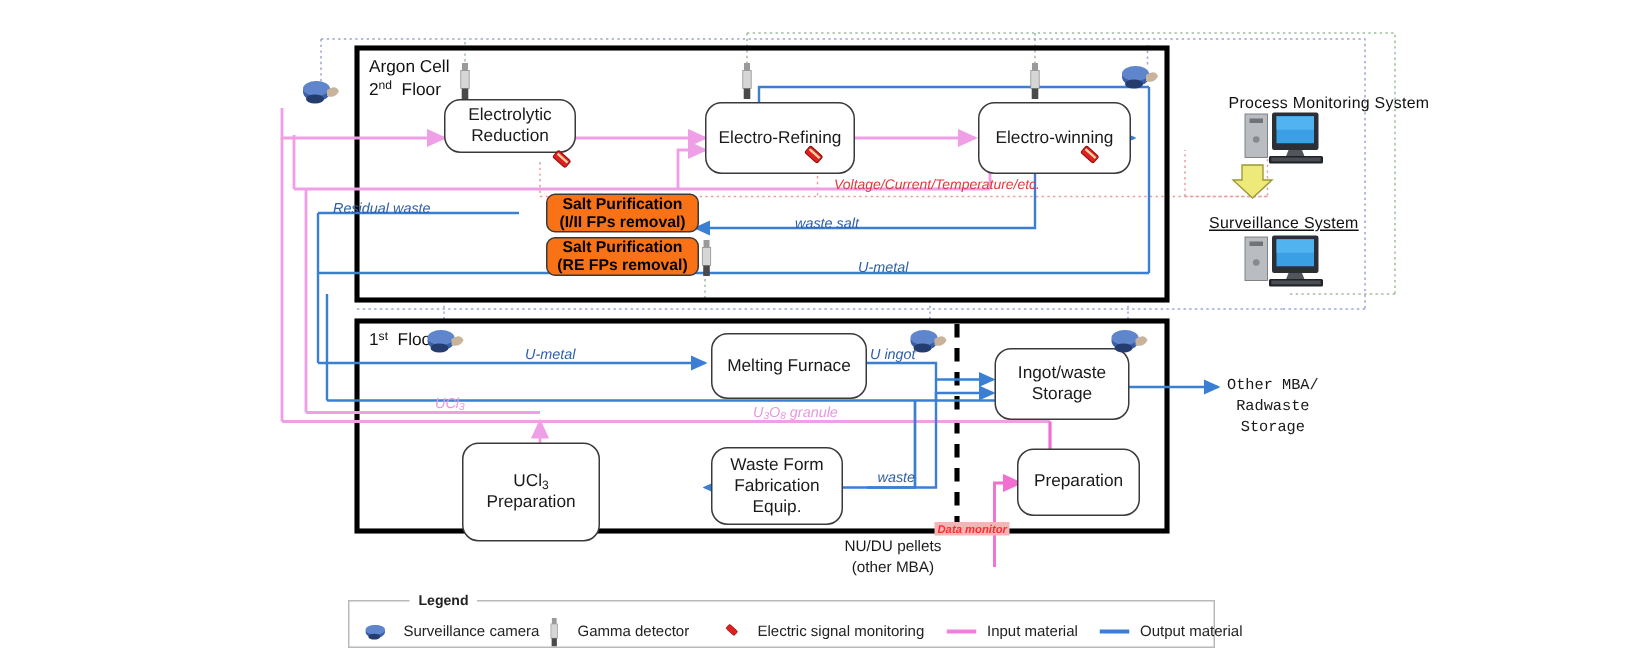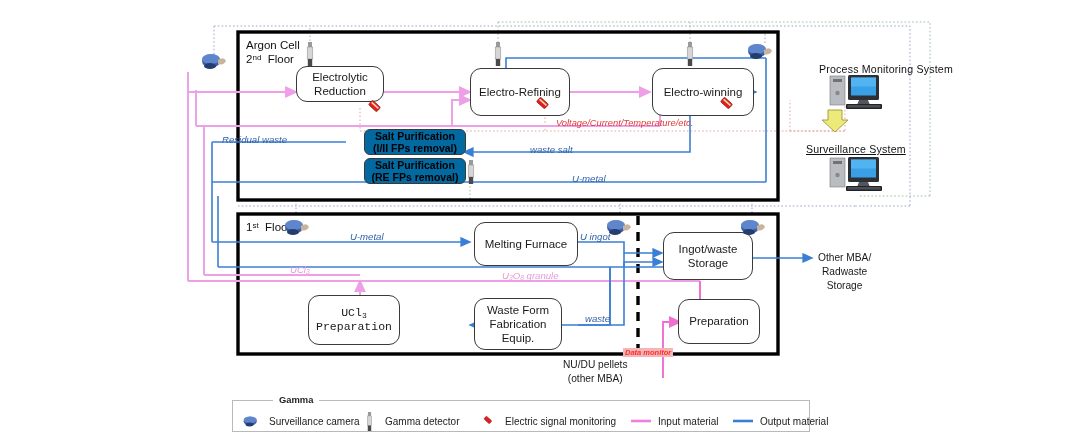--- a/index.html
+++ b/index.html
@@ -3,21 +3,21 @@
 <meta charset="utf-8">
 <style>
   html,body{margin:0;padding:0;background:#ffffff;}
   body{width:1085px;height:435px;position:relative;overflow:hidden;
        font-family:"Liberation Sans","DejaVu Sans",sans-serif;}
   #stage{position:absolute;left:0;top:0;width:1085px;height:435px;}
   svg.layer{position:absolute;left:0;top:0;width:1085px;height:435px;overflow:visible;}
   .proc-box{position:absolute;border:1.3px solid #3a3a3a;border-radius:11px;background:#ffffff;
             display:flex;align-items:center;justify-content:center;text-align:center;
             font-size:11.5px;color:#1a1a1a;line-height:1.22;box-sizing:border-box;}
-  .salt-box{position:absolute;border:1.4px solid #3a3a3a;border-radius:6px;background:#0369a1;
+  .salt-box{position:absolute;border:1.4px solid #3a3a3a;border-radius:6px;background:#f97316;
             display:flex;align-items:center;justify-content:center;text-align:center;
             font-size:10.5px;font-weight:bold;color:#000;line-height:1.18;box-sizing:border-box;}
   .flow-lbl{position:absolute;font-style:italic;font-size:9.6px;white-space:nowrap;}
   .blue-lbl{color:#2f5fa8;}
   .pink-lbl{color:#e59ad9;}
   .red-lbl{color:#e03a3a;font-style:italic;font-size:9.3px;white-space:nowrap;position:absolute;}
   .plain-lbl{position:absolute;font-size:10.2px;color:#1a1a1a;text-align:center;line-height:1.35;white-space:nowrap;}
   .floor-lbl{position:absolute;font-size:11.5px;color:#111;white-space:nowrap;line-height:1.25;}
   .sys-lbl{position:absolute;font-size:10.6px;color:#111;white-space:nowrap;letter-spacing:.2px;}
   .cam{position:absolute;width:26px;height:19px;}
@@ -190,21 +190,21 @@
   </div>
 
   <div class="salt-box" style="left:364px;top:158px;width:102px;height:26px;">
     <span>Salt Purification<br>(RE FPs removal)</span>
   </div>
 
   <div class="proc-box" style="left:474px;top:222px;width:104px;height:44px;">
     <span>Melting Furnace</span>
   </div>
 
-  <div class="proc-box" style="left:308px;top:295px;width:92px;height:50px;font-family:Liberation Mono, monospace;">
+  <div class="proc-box" style="left:308px;top:295px;width:92px;height:66px;">
     <span>UCl<sub>3</sub><br>Preparation</span>
   </div>
 
   <div class="proc-box" style="left:474px;top:298px;width:88px;height:52px;">
     <span>Waste Form<br>Fabrication<br>Equip.</span>
   </div>
 
   <div class="proc-box" style="left:663px;top:232px;width:90px;height:48px;">
     <span>Ingot/waste<br>Storage</span>
   </div>
@@ -221,21 +221,21 @@
   <div class="flow-lbl blue-lbl" style="left:585px;top:313px;">waste</div>
   <div class="flow-lbl pink-lbl" style="left:290px;top:264px;">UCl<sub>3</sub></div>
   <div class="flow-lbl pink-lbl" style="left:502px;top:270px;">U<sub>3</sub>O<sub>8</sub> granule</div>
   <div class="red-lbl" style="left:556px;top:118px;">Voltage/Current/Temperature/etc.</div>
   <div style="position:absolute;left:623px;top:348px;font-size:7.5px;font-weight:bold;font-style:italic;
               color:#ff2d2d;background:#f3b6b6;padding:0 2px;white-space:nowrap;">Data monitor</div>
 
   <div class="sys-lbl" style="left:791px;top:63px;padding-left:28px;">Process Monitoring System</div>
   <div class="sys-lbl" style="left:806px;top:143px;text-decoration:underline;">Surveillance System</div>
 
-  <div class="plain-lbl" style="left:818px;top:251px;">
+  <div class="plain-lbl" style="left:818px;top:251px;font-family:Liberation Mono, monospace;">
     <span>Other MBA/</span><br>
     <span>Radwaste</span><br>
     <span>Storage</span>
   </div>
 
   <div class="plain-lbl" style="left:563px;top:358px;">
     <span>NU/DU pellets</span><br>
     <span>(other MBA)</span>
   </div>
 
@@ -321,21 +321,21 @@
     <circle cx="9.5" cy="20" r="2.2" fill="#86898d"></circle>
     <rect x="20" y="2" width="31" height="25" rx="1.5" fill="#2c3036"></rect>
     <rect x="23" y="4.5" width="25" height="18" fill="#3aa0e6"></rect>
     <rect x="23" y="4.5" width="25" height="9" fill="#5bbcf5" opacity=".7"></rect>
     <path d="M31,27 l9,0 l2,5 l-13,0 z" fill="#52565c"></path>
     <rect x="18" y="31" width="36" height="5" rx="1" fill="#1f2227"></rect>
     <rect x="19.5" y="32" width="33" height="2.6" fill="#4a4e54"></rect>
   </svg>
 
   <div class="legend">
-    <div class="legend-title">Gamma</div>
+    <div class="legend-title">Legend</div>
     <div class="legend-items">
 
       <svg class="leg-gly" style="left:10px;top:2px;width:17px;height:13px;" viewBox="0 0 26 19">
         <ellipse cx="11" cy="9" rx="10" ry="6.6" fill="#3a5fa8"></ellipse>
         <ellipse cx="11" cy="7" rx="10" ry="5" fill="#5f86cc"></ellipse>
         <ellipse cx="10" cy="14" rx="6" ry="3" fill="#243c6e"></ellipse>
       </svg>
       <div class="leg-item" style="left:36px;">Surveillance  camera</div>
 
       <svg class="leg-gly" style="left:133px;top:-1px;width:7px;height:19px;" viewBox="0 0 8 24">

